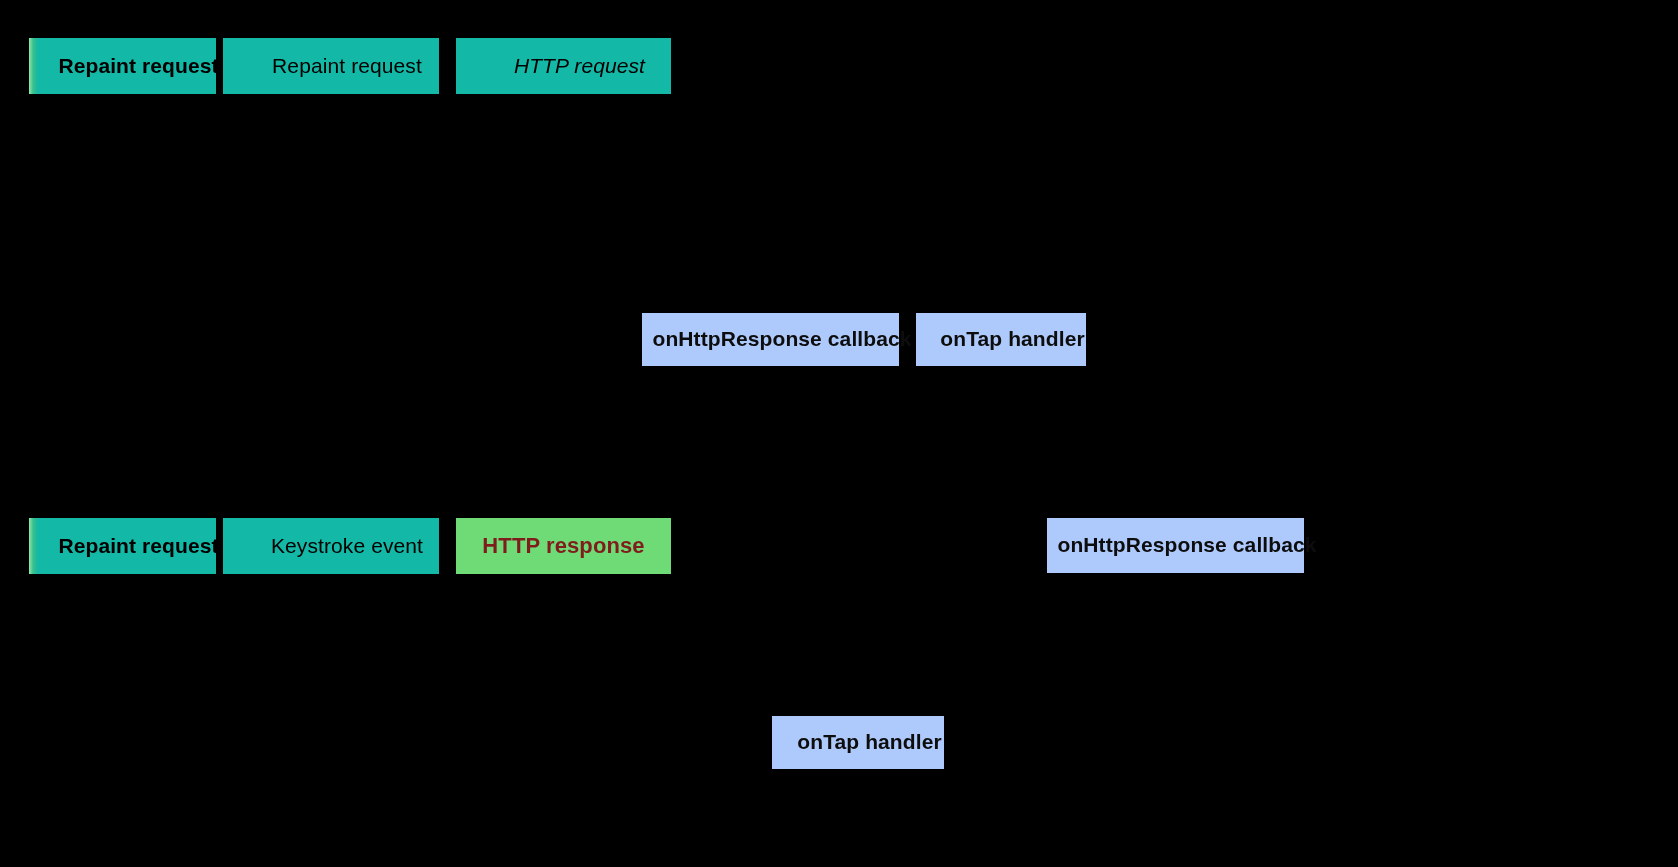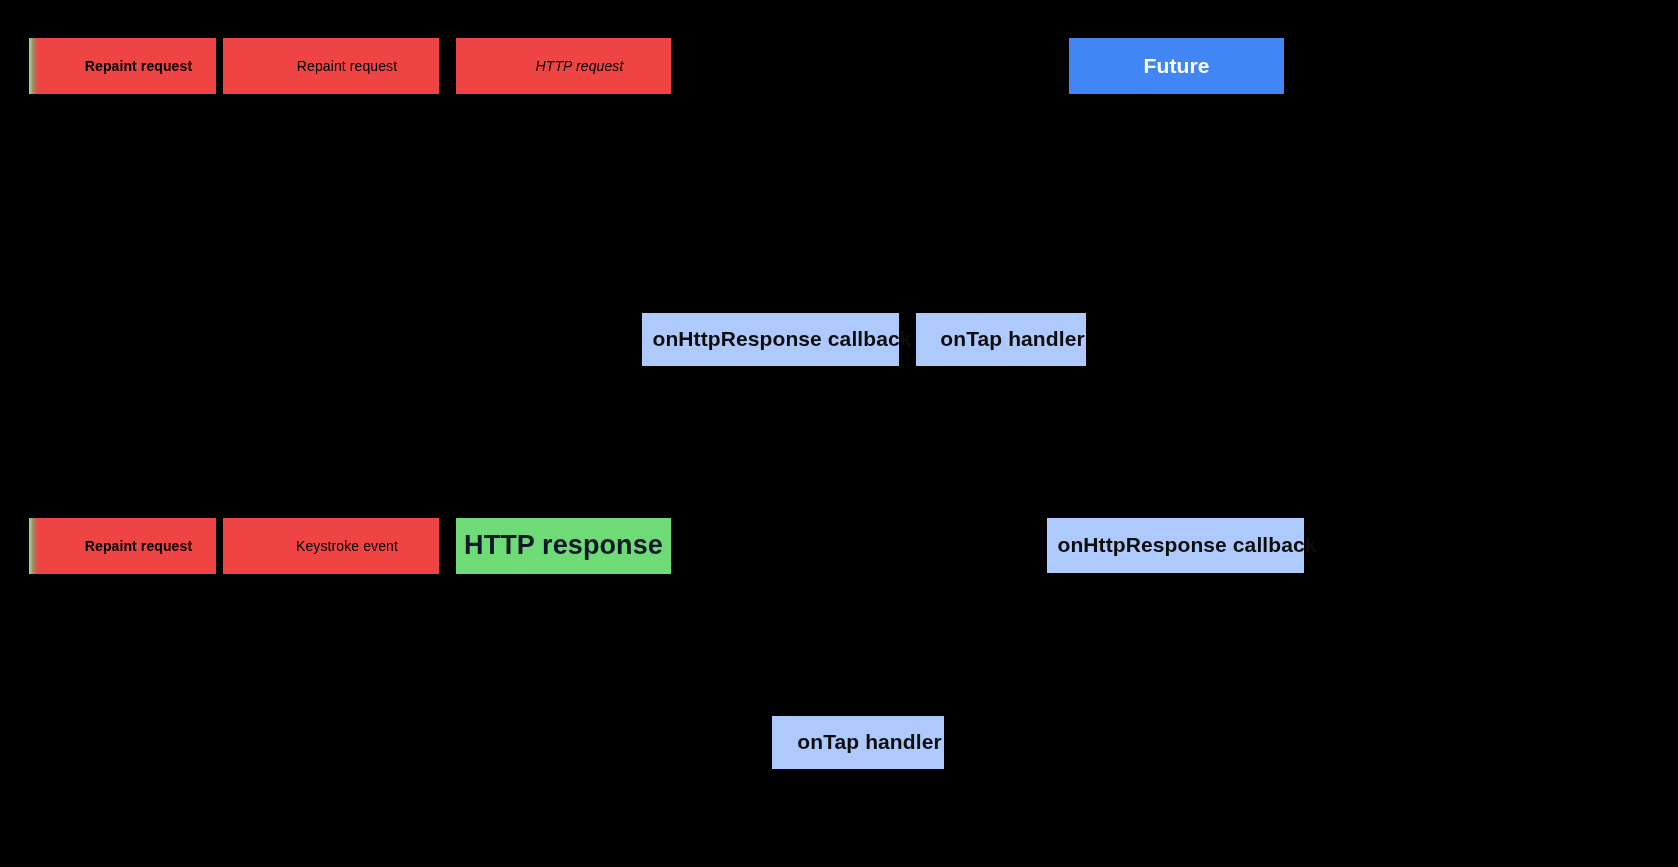--- a/index.html
+++ b/index.html
@@ -32,30 +32,30 @@
     justify-content: center;
     text-align: center;
     line-height: 1.15;
     white-space: nowrap;
     letter-spacing: 0.1px;
     user-select: none;
   }
 
   
   .node.green {
-    background: #ef4444;
+    background: #14b8a6;
     color: #000000;
-    font-size: 14px;
+    font-size: 21px;
     font-weight: 400;
     padding-left: 32px;
   }
   .node.green-light {
     background: #6edb76;
-    color: #0f172a;
-    font-size: 27px;
+    color: #7f1d1d;
+    font-size: 22px;
     font-weight: 700;
   }
   .node.blue {
     background: #4285f4;
     color: #ffffff;
     font-size: 21px;
     font-weight: 700;
   }
   .node.blue-light {
     background: #aec9fb;
@@ -87,21 +87,20 @@
 <body>
 
 <div id="canvas">
 
   <div class="node green head" style="left:29px; top:38px; width:187px; height:56px;">Repaint request</div>
 
   <div class="node green" style="left:223px; top:38px; width:216px; height:56px;">Repaint request</div>
 
   <div class="node green" style="left:456px; top:38px; width:215px; height:56px;font-style:italic;">HTTP request</div>
 
-  <div class="node blue" style="left:1069px; top:38px; width:215px; height:56px;">Future</div>
 
   <div class="node blue-light" style="left:642px; top:313px; width:257px; height:53px;">onHttpResponse callback</div>
 
   <div class="node blue-light" style="left:916px; top:313px; width:170px; height:53px;">onTap handler</div>
 
   <div class="node green head" style="left:29px; top:518px; width:187px; height:56px;">Repaint request</div>
 
   <div class="node green" style="left:223px; top:518px; width:216px; height:56px;">Keystroke event</div>
 
   <div class="node green-light" style="left:456px; top:518px; width:215px; height:56px;">HTTP response</div>

